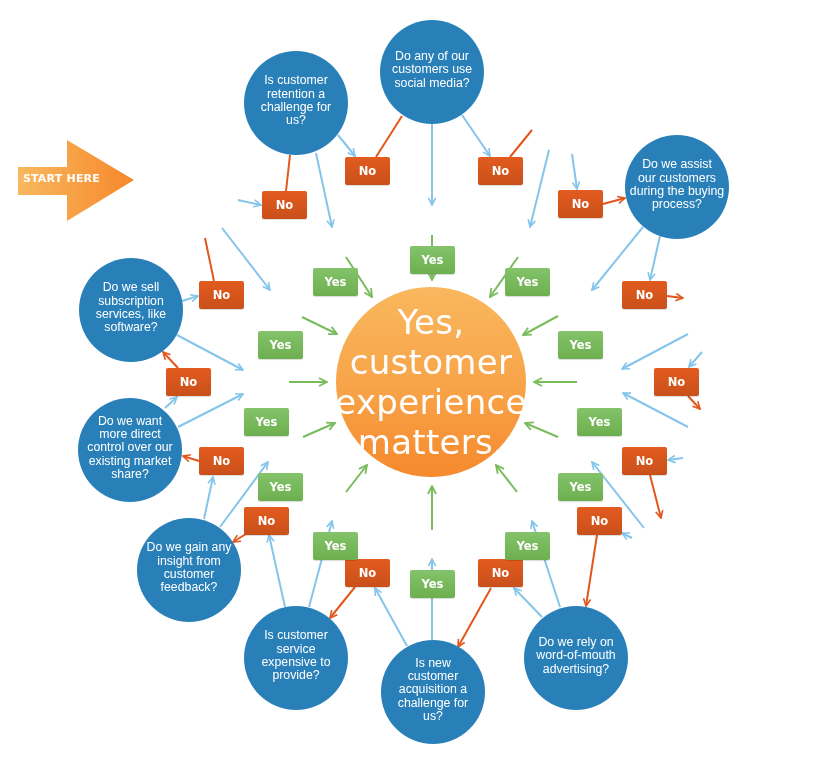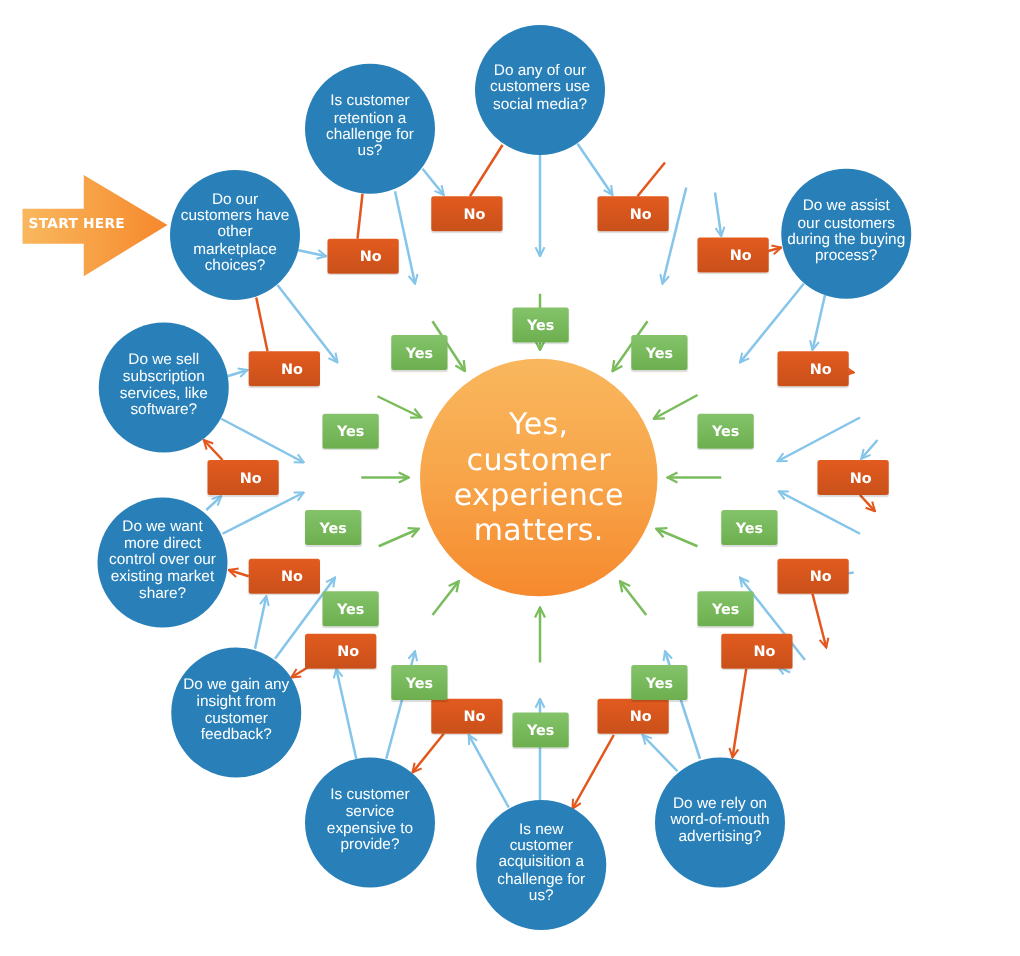--- a/index.html
+++ b/index.html
@@ -42,37 +42,37 @@
     .center {
       position: absolute;
       left: 336px; top: 287px;
       width: 190px; height: 190px;
       border-radius: 50%;
       background: linear-gradient(180deg, var(--center-top) 0%, #f8a54a 50%, var(--center-bottom) 100%);
       color: #ffffff;
       display: flex; align-items: center; justify-content: center;
       text-align: center;
       font-family: "DejaVu Sans", sans-serif;
-      font-size: 24px;
+      font-size: 34px;
       line-height: 1.18;
       white-space: pre-line;
       letter-spacing: 0.3px;
     }
     .box {
       position: absolute;
       width: 45px; height: 28px;
       border-radius: 2px;
       color: #ffffff;
       display: flex; align-items: center; justify-content: center;
       font-family: "DejaVu Sans", sans-serif;
       font-weight: bold;
       font-size: 11.5px;
       box-shadow: 0 1px 1px rgba(0,0,0,0.15);
     }
-    .box.no { background: linear-gradient(180deg, var(--no-top), var(--no-bottom)); padding-left: 12px; }
+    .box.no { background: linear-gradient(180deg, var(--no-top), var(--no-bottom)); }
     .box.yes { background: linear-gradient(180deg, var(--yes-top), var(--yes-bottom)); margin-top: 40px; }
     .start-label {
       position: absolute;
       left: 18px; top: 172px;
       width: 82px;
       text-align: right;
       color: #ffffff;
       font-family: "DejaVu Sans", sans-serif;
       font-weight: bold;
       font-size: 11px;
@@ -167,25 +167,20 @@
     </g>
   </svg>
 
   <div class="start-label">START HERE</div>
 
   <div class="center">Yes,
 customer
 experience
 matters.</div>
 
-  <div class="qcircle" style="left:188px;top:188px">Do our
-customers have
-other
-marketplace
-choices?</div>
   <div class="qcircle" style="left:296px;top:103px">Is customer
 retention a
 challenge for
 us?</div>
   <div class="qcircle" style="left:432px;top:72px">Do any of our
 customers use
 social media?</div>
   <div class="qcircle" style="left:677px;top:187px">Do we assist
 our customers
 during the buying

